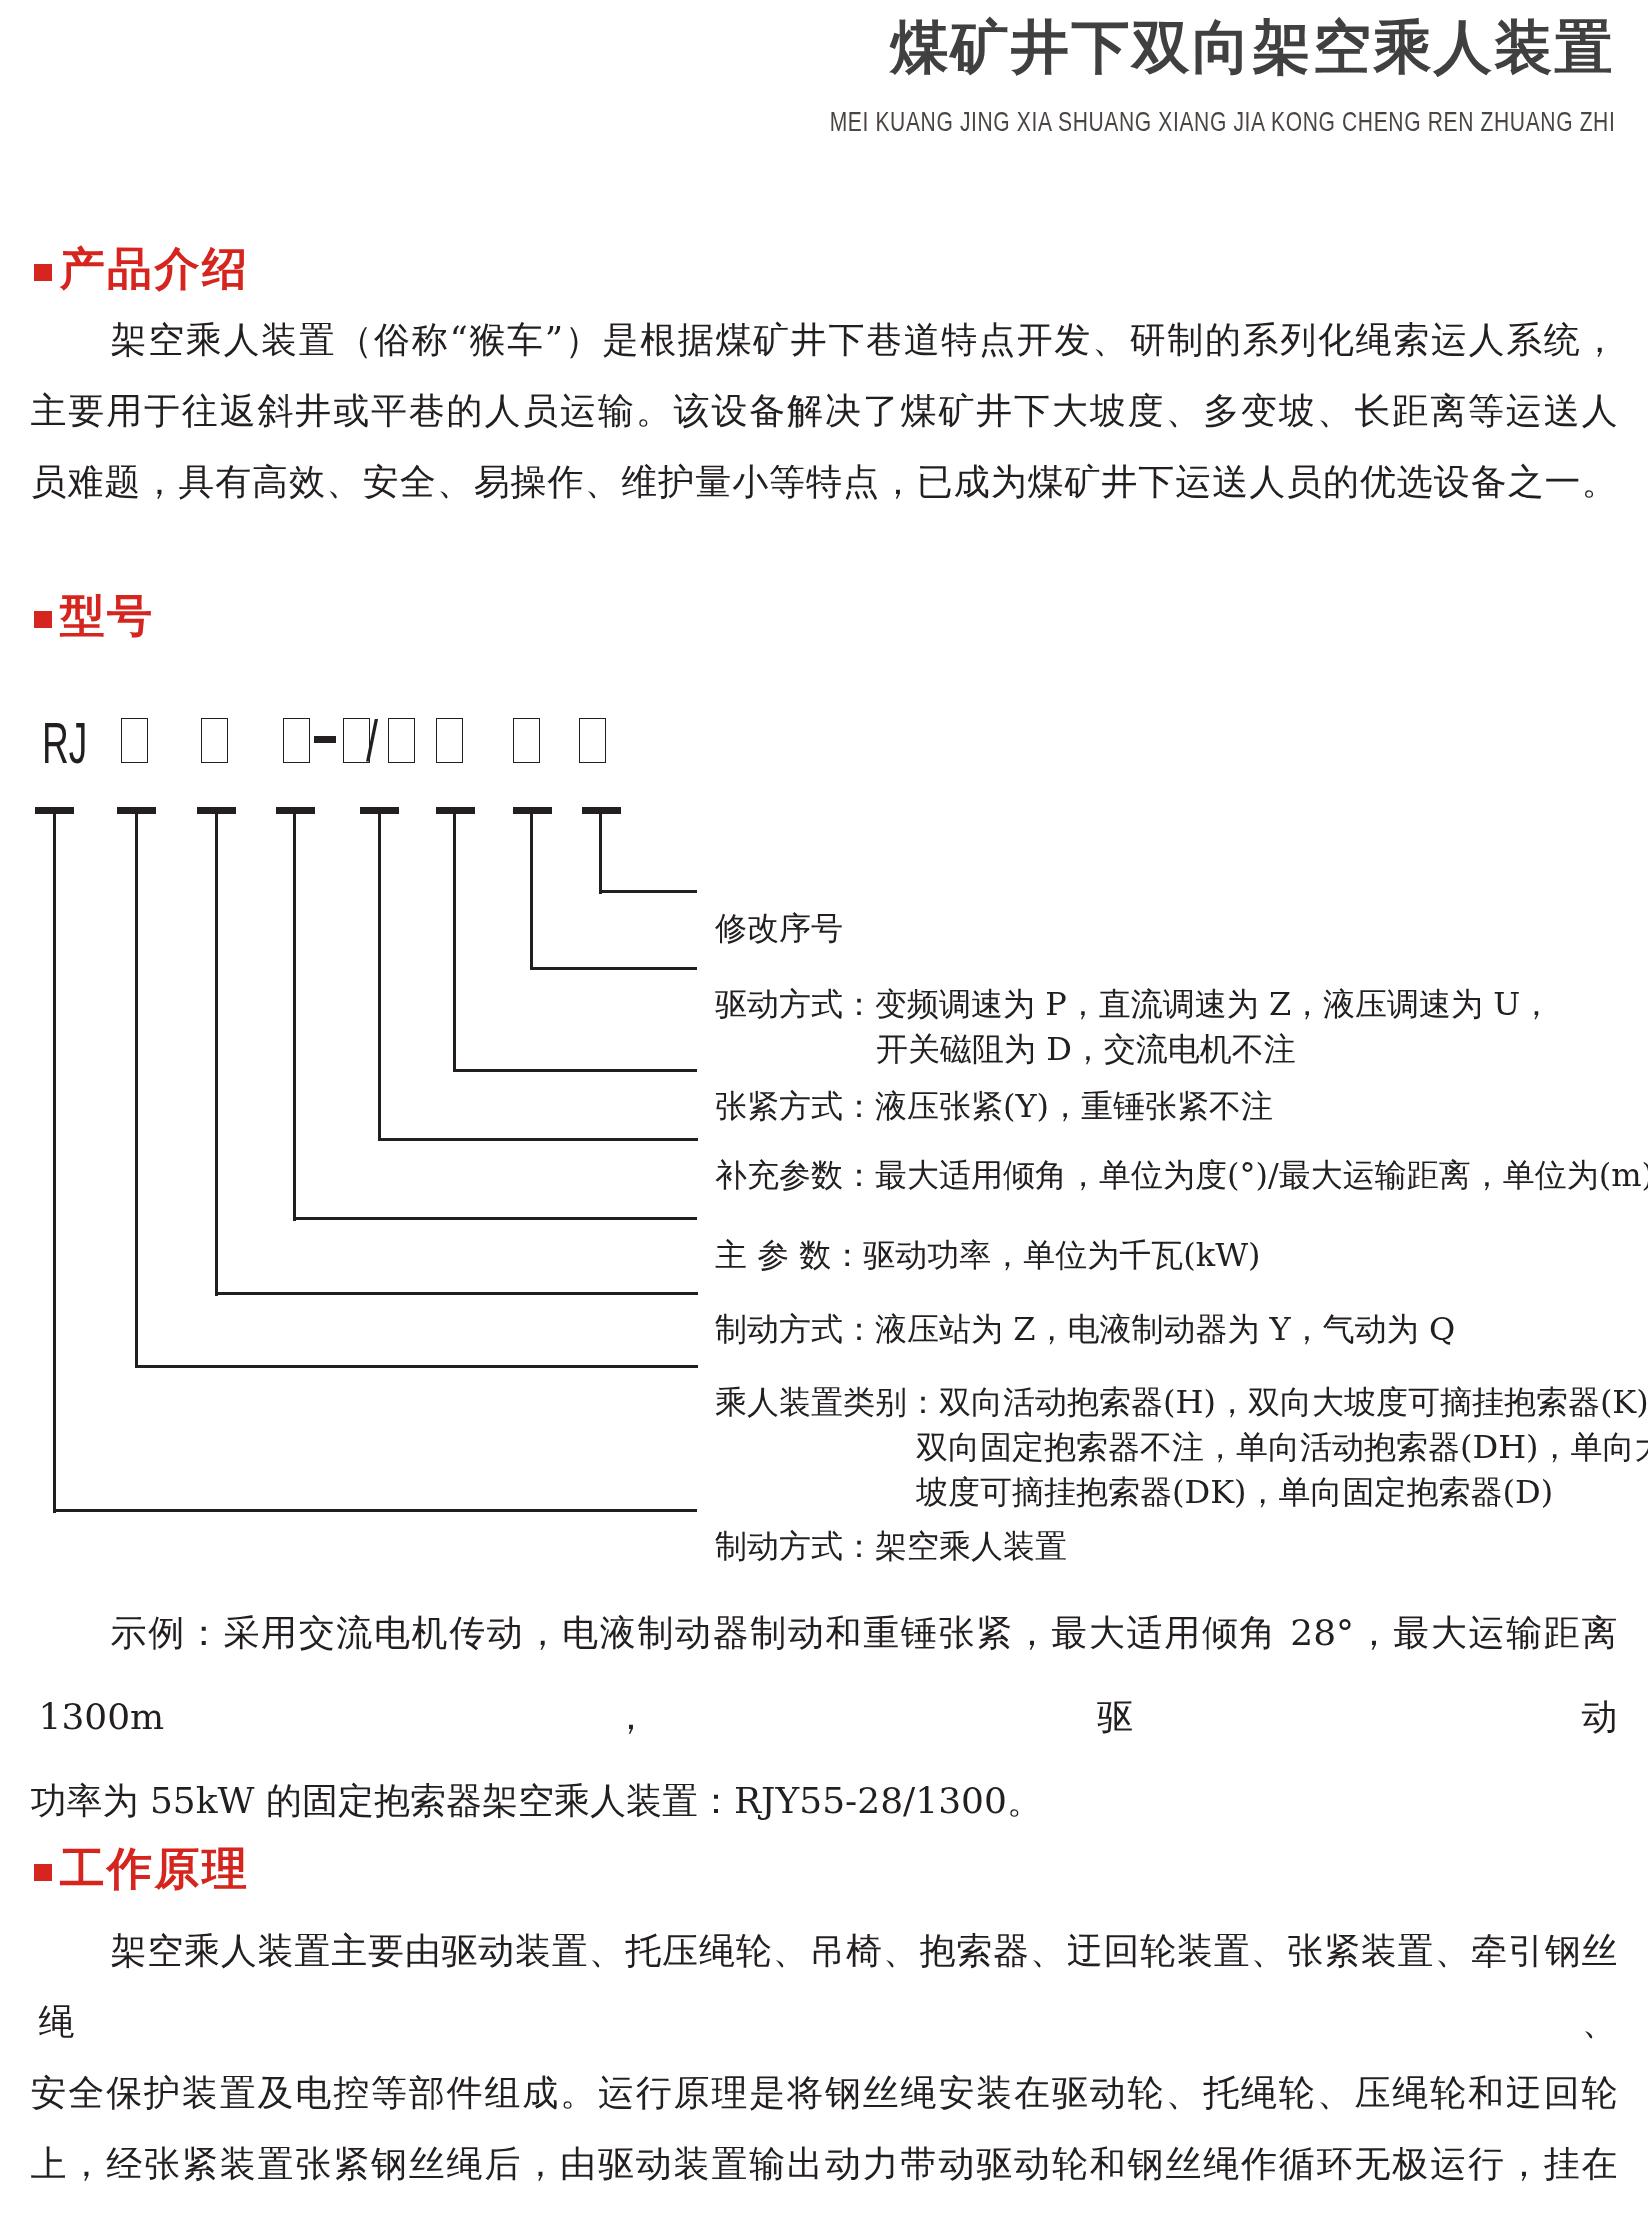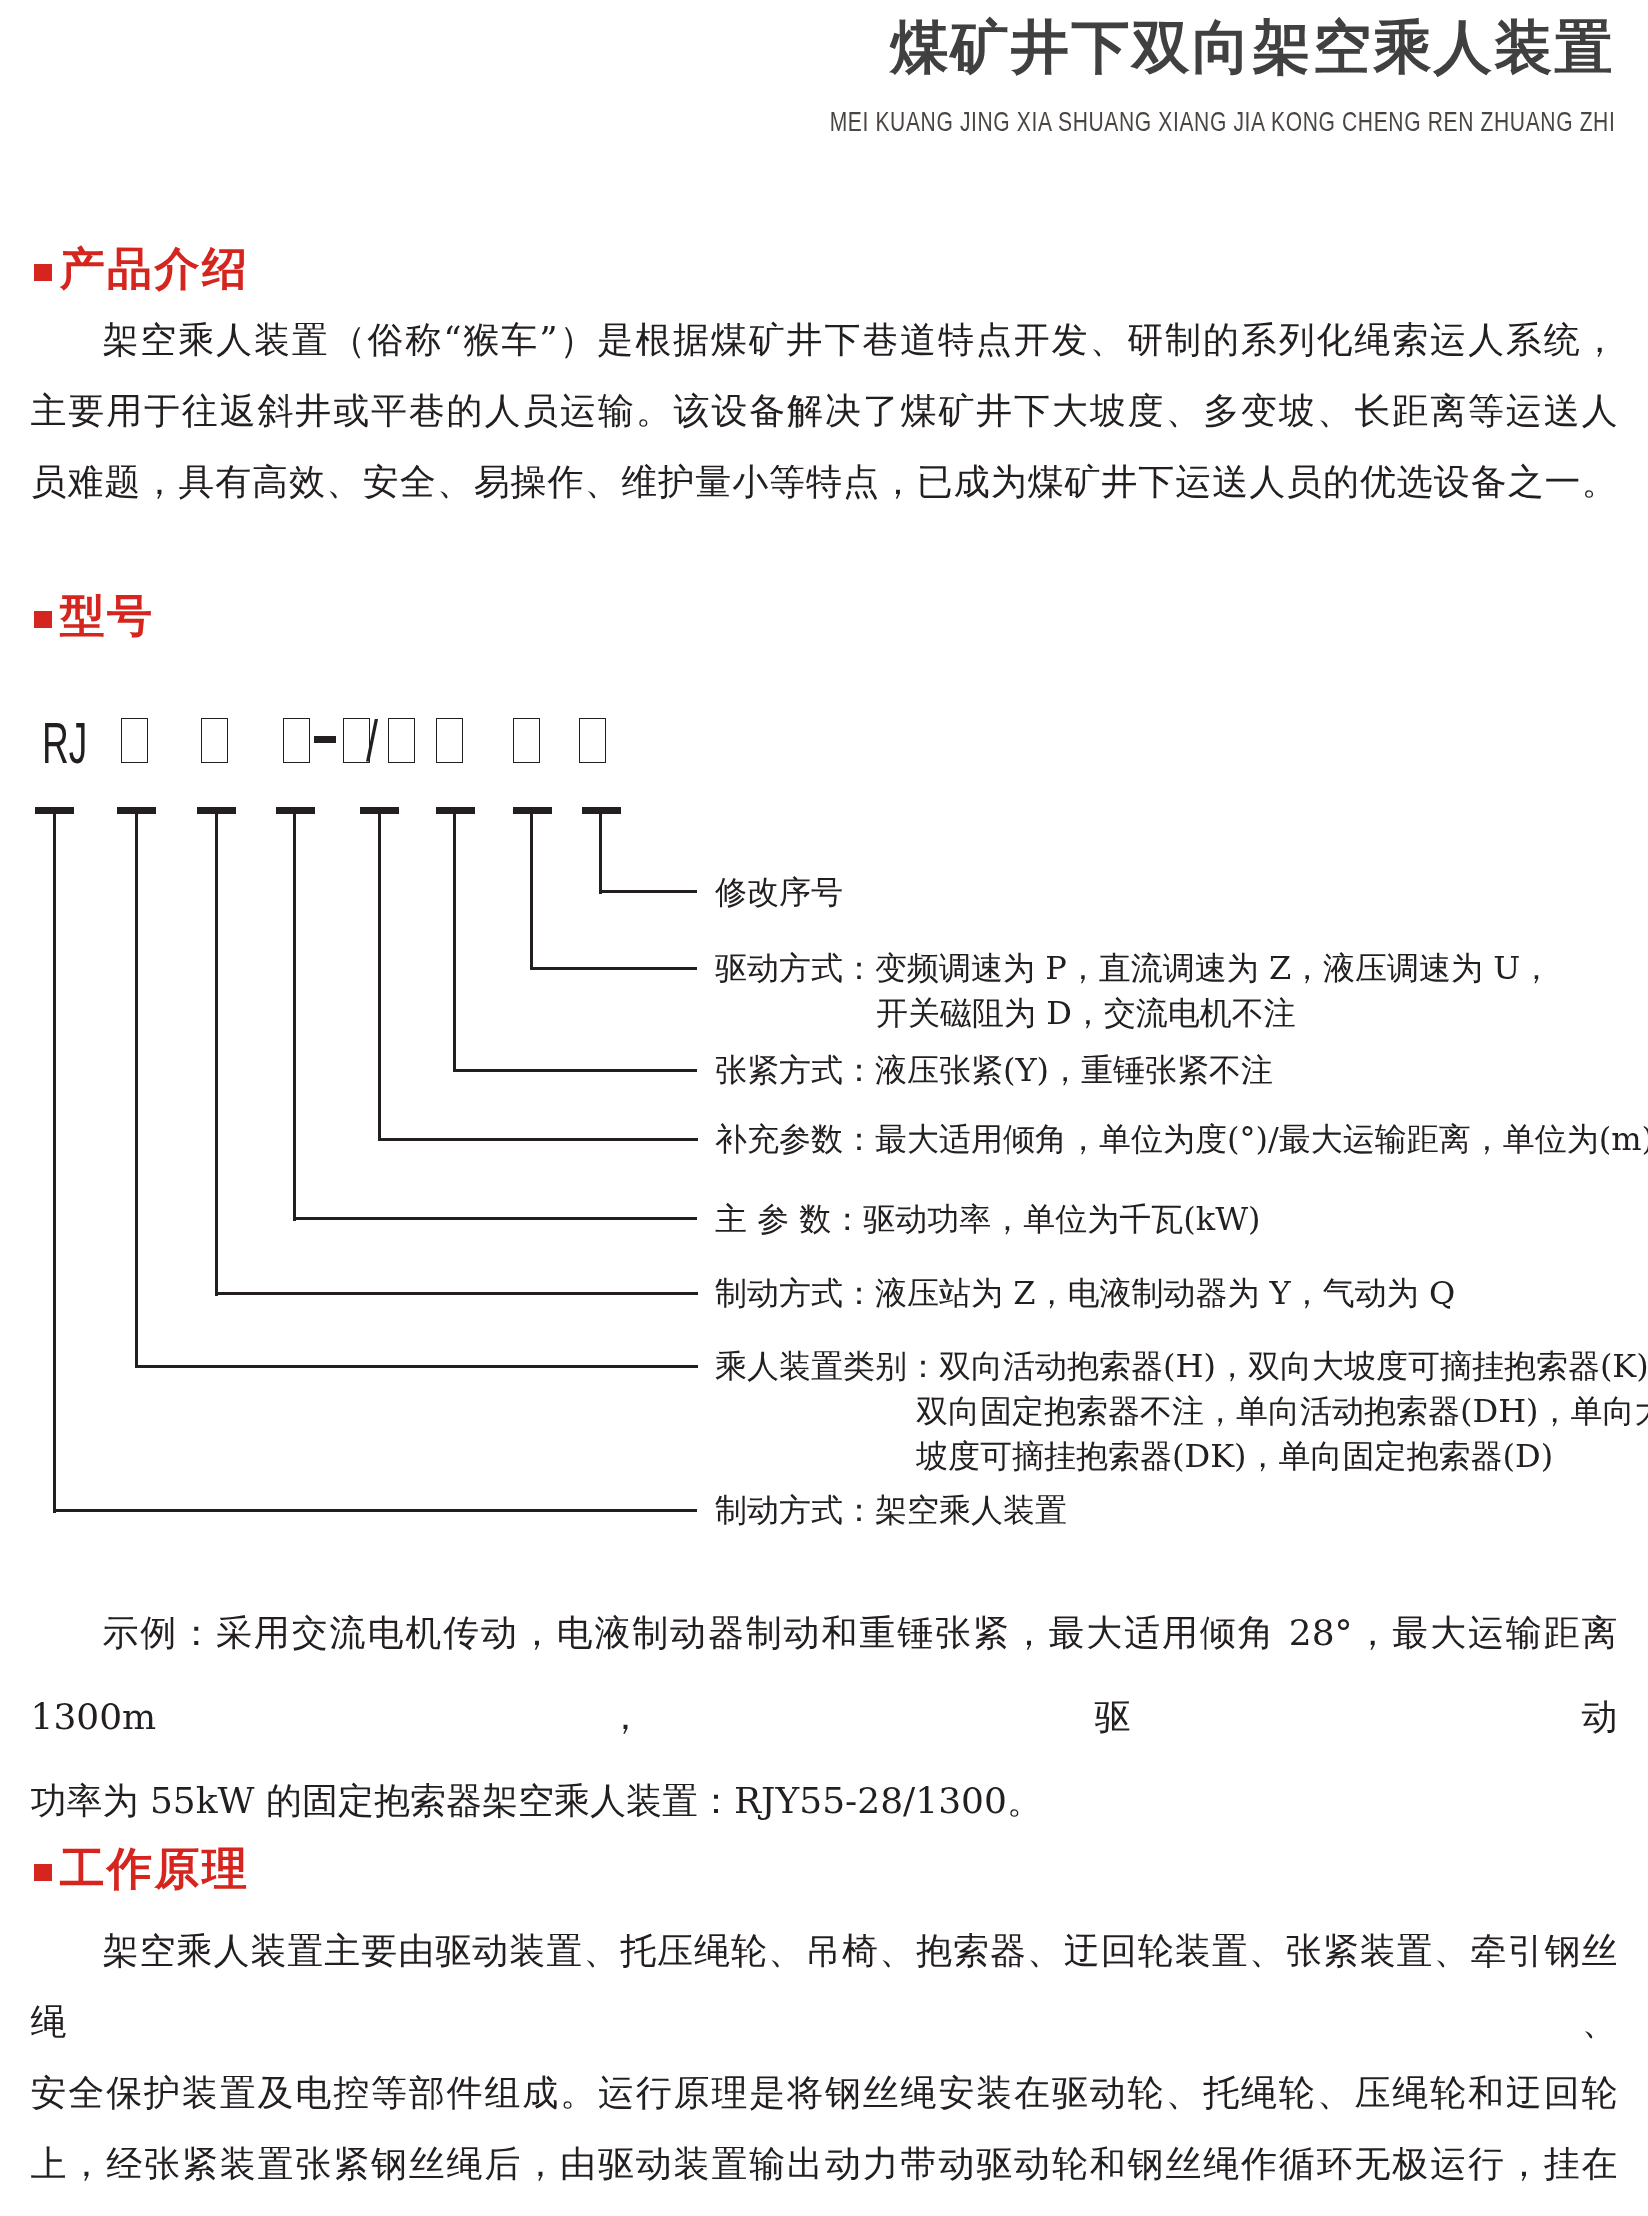--- a/index.html
+++ b/index.html
@@ -23,21 +23,21 @@
   .sec-head{position:absolute; left:34px; height:51px; display:flex; align-items:center; gap:8px;}
   .sec-head .bullet{width:17.7px; height:17.7px; background:#d5251e; margin-top:8px;}
   .sec-head .sec-title{
     font-family:"Liberation Sans",sans-serif; font-weight:bold; font-size:45px;
     letter-spacing:2.4px; color:#d5251e; white-space:nowrap; line-height:1;
   }
   .head-intro{top:243px;} .head-model{top:590px;} .head-principle{top:1843px;}
   
   .para{position:absolute; left:30.5px; width:1587px; font-size:36px; color:#231f20;}
   .para .line{text-align:justify; text-align-last:justify;}
-  .para .line:first-child{text-indent:72px;}
+  .para .line:first-child{text-indent:72px;margin-left:8px;}
   .para.nojust .line:last-child{text-align-last:left;}
   .intro-para{top:304px; line-height:71px;}
   .principle-para{top:1915px; line-height:71px;}
   .example-para{top:1591px; line-height:84px;}
   
   .rj{
     position:absolute; left:42px; top:714px; font-family:"Liberation Sans",sans-serif;
     font-size:58px; line-height:1; transform:scaleX(0.64); transform-origin:left top; color:#231f20;
   }
   .mbox{position:absolute; top:718px; width:25px; height:43px; border:1.6px solid #231f20; background:#fff;}
@@ -55,21 +55,21 @@
   .vl{position:absolute; top:807px; width:3.2px; background:#231f20;}
   .v1{left:53px;height:706px;} .v2{left:135px;height:561px;} .v3{left:215px;height:489px;}
   .v4{left:293px;height:414px;} .v5{left:378px;height:334px;} .v6{left:453px;height:265px;}
   .v7{left:530px;height:163px;} .v8{left:599px;height:87px;}
   .hl{position:absolute; height:3.2px; background:#231f20;}
   .h1{left:53px;top:1509px;width:644px;} .h2{left:135px;top:1365px;width:563px;}
   .h3{left:215px;top:1292px;width:483px;} .h4{left:293px;top:1217px;width:404px;}
   .h5{left:378px;top:1138px;width:320px;} .h6{left:453px;top:1069px;width:244px;}
   .h7{left:530px;top:967px;width:167px;} .h8{left:599px;top:890px;width:98px;}
   
-  .leg{position:absolute; left:715px; width:928px; font-size:32px; line-height:45px; color:#231f20;}
+  .leg{position:absolute; left:715px; width:928px; font-size:32px; line-height:45px; color:#231f20;margin-top:36px;}
   .leg .lline{white-space:nowrap;}
   .leg .ind200{padding-left:161px;} .leg .ind250{padding-left:201px;}
   .leg-rev{top:870px;} .leg-drive{top:946px;} .leg-tension{top:1048px;}
   .leg-supp{top:1117px;} .leg-main{top:1197px;} .leg-brake{top:1271px;}
   .leg-cat{top:1344px;} .leg-prod{top:1488px;}
 </style>
 </head>
 <body>
 
 <div class="page">

